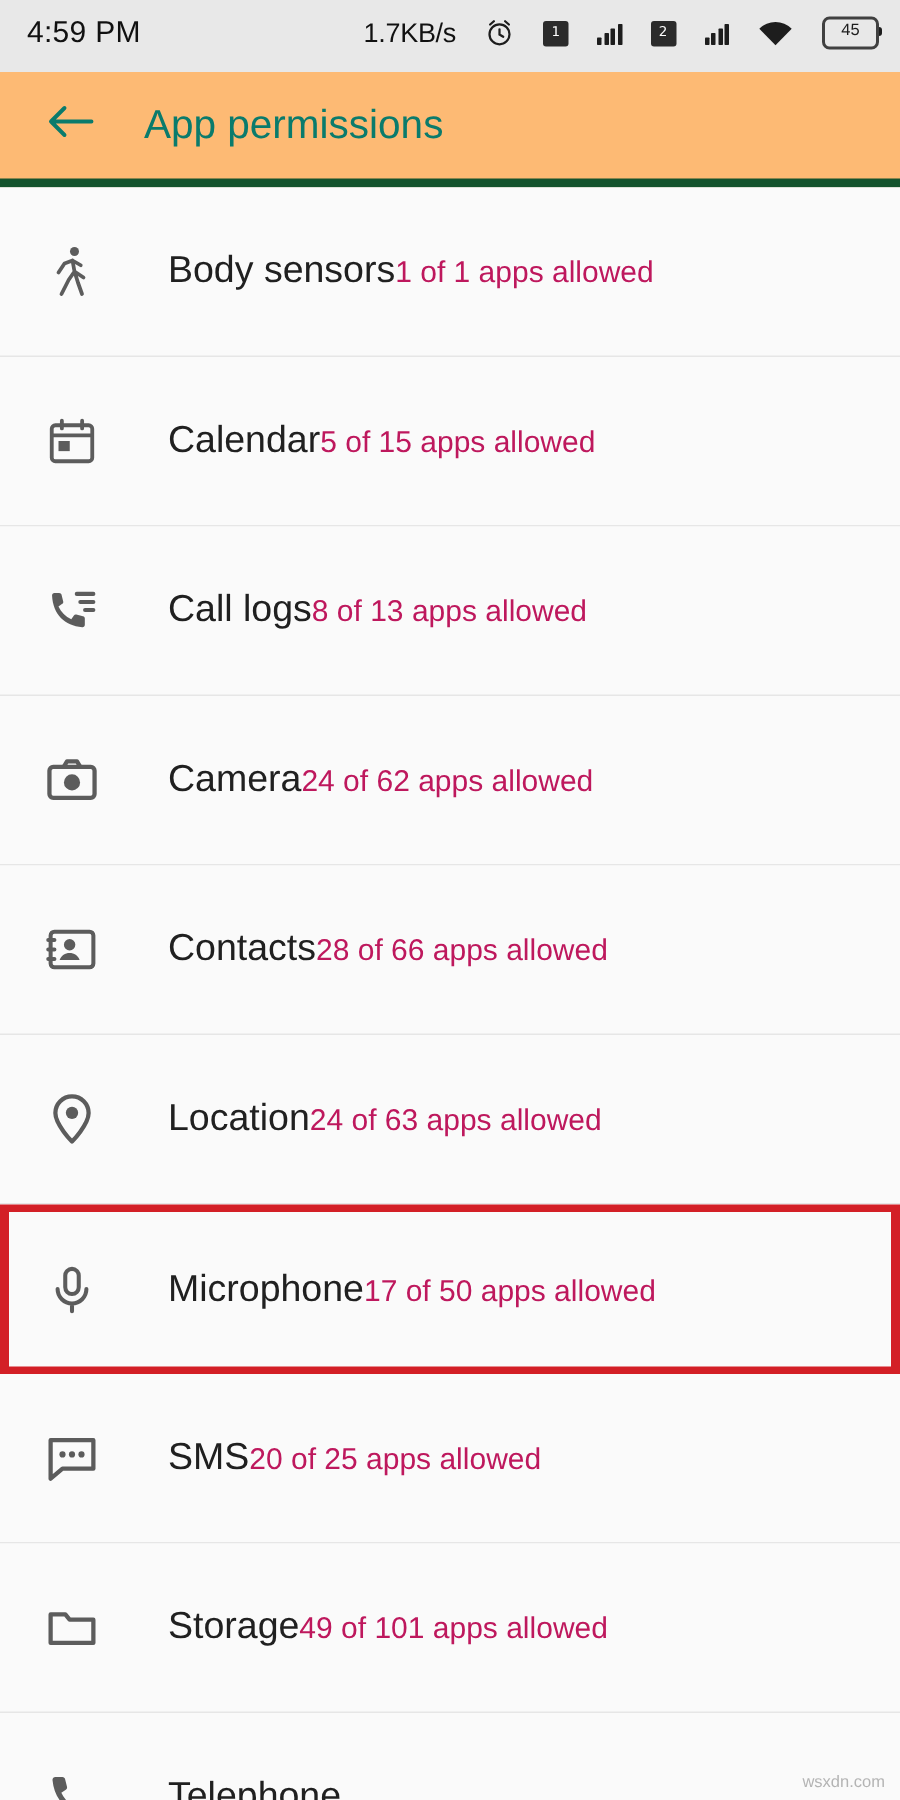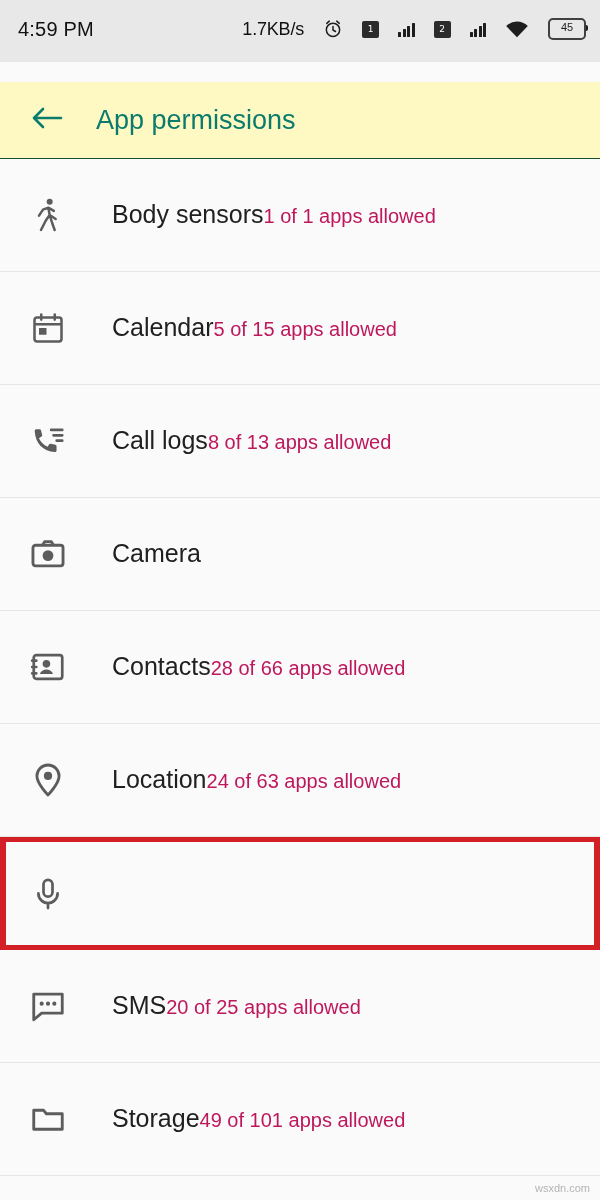--- a/index.html
+++ b/index.html
@@ -10,21 +10,21 @@
     width: 600px;
     height: 1200px;
     background: #fafafa;
     font-family: "Liberation Sans", sans-serif;
     overflow: hidden;
     position: relative;
   }
 
   
   .statusbar {
-    height: 62px;
+    height: 48px;
     background: #e8e8e8;
     display: flex;
     align-items: center;
     justify-content: space-between;
     padding: 0 14px 4px 18px;
     box-sizing: border-box;
     color: #111;
   }
   .status-clock {
     font-size: 20px;
@@ -90,27 +90,26 @@
     top: 5px;
     width: 2px;
     height: 6px;
     background: #1d1d1d;
     border-radius: 0 2px 2px 0;
   }
 
   
   .appbar {
     height: 77px;
-    background: #fef9c3;
+    background: #fdba74;
     display: flex;
     align-items: center;
     padding-left: 26px;
     box-sizing: border-box;
-    border-bottom: 1px solid #14532d;
-    margin-top: 20px;
+    border-bottom: 6px solid #14532d;
   }
   .back-btn {
     width: 42px;
     height: 42px;
     display: flex;
     align-items: center;
     justify-content: center;
     cursor: pointer;
   }
   .appbar-title {
@@ -268,20 +267,21 @@
   <div class="row">
     <div class="row-icon">
       <svg width="38" height="38" viewBox="0 0 24 24">
           <rect x="2.5" y="6.5" width="19" height="13" rx="1.6" fill="none" stroke="#5c5c5c" stroke-width="1.8"></rect>
           <path d="M8.5 6.5l1.4-2.3h4.2l1.4 2.3" fill="none" stroke="#5c5c5c" stroke-width="1.8" stroke-linejoin="round"></path>
           <circle cx="12" cy="13" r="3.4" fill="#5c5c5c"></circle>
         </svg>
     </div>
     <div class="row-text">
       <div class="row-title">Camera</div>
+      <div class="row-sub">24 of 62 apps allowed</div>
     </div>
   </div>
 
   <div class="row">
     <div class="row-icon">
       <svg width="38" height="38" viewBox="0 0 24 24">
           <rect x="3" y="4.5" width="18" height="15" rx="1.6" fill="none" stroke="#5c5c5c" stroke-width="1.7"></rect>
           <circle cx="11" cy="10" r="2.4" fill="#5c5c5c"></circle>
           <path d="M6.8 16.4c.7-1.9 2.3-2.9 4.2-2.9s3.5 1 4.2 2.9z" fill="#5c5c5c"></path>
           <path d="M2 8h2.6M2 12h2.6M2 16h2.6" stroke="#5c5c5c" stroke-width="1.7" stroke-linecap="round"></path>
@@ -306,20 +306,24 @@
     </div>
   </div>
 
   <div class="row highlight">
     <div class="row-icon">
       <svg width="36" height="36" viewBox="0 0 24 24">
           <rect x="9" y="2.6" width="6" height="11.2" rx="3" fill="none" stroke="#5c5c5c" stroke-width="1.8"></rect>
           <path d="M5.6 11.6a6.4 6.4 0 0 0 12.8 0M12 18v3.4" fill="none" stroke="#5c5c5c" stroke-width="1.8" stroke-linecap="round"></path>
         </svg>
     </div>
+    <div class="row-text">
+      <div class="row-title">Microphone</div>
+      <div class="row-sub">17 of 50 apps allowed</div>
+    </div>
   </div>
 
   <div class="row">
     <div class="row-icon">
       <svg width="38" height="38" viewBox="0 0 24 24">
           <path d="M3 4.5h18v12H8l-5 4.2z" fill="none" stroke="#5c5c5c" stroke-width="1.8" stroke-linejoin="round"></path>
           <circle cx="8" cy="10.5" r="1.3" fill="#5c5c5c"></circle>
           <circle cx="12" cy="10.5" r="1.3" fill="#5c5c5c"></circle>
           <circle cx="16" cy="10.5" r="1.3" fill="#5c5c5c"></circle>
         </svg>

